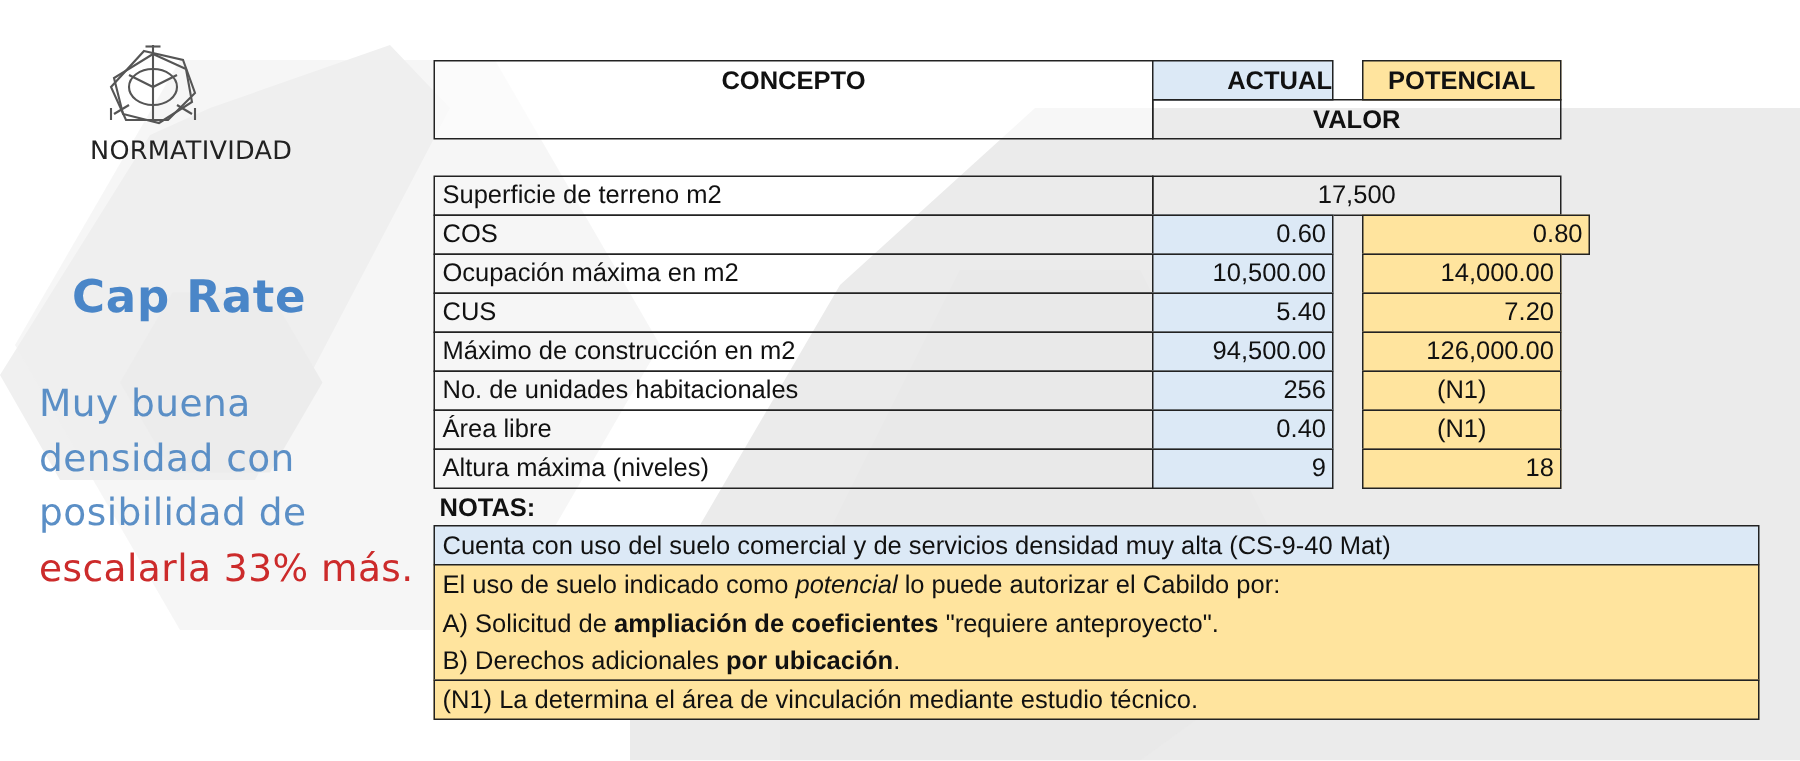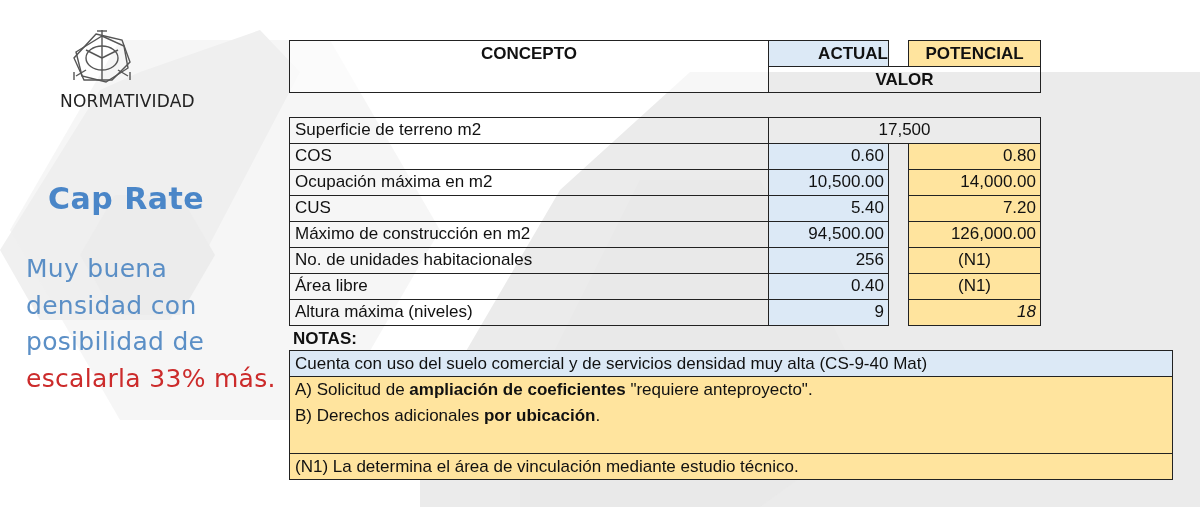--- a/index.html
+++ b/index.html
@@ -91,21 +91,21 @@
   <div class="cell hdr" style="left:908px; top:40px; width:133px; height:27px; background:#ffe49e; line-height:25px; padding:0; text-align:center;">POTENCIAL</div>
   <div class="cell hdr" style="left:768px; top:66px; width:273px; height:27px; background:transparent; line-height:25px; padding:0; text-align:center;">VALOR</div>
 </div>
 
 <div class="tbl">
   <div class="cell concept" style="left:289px; top:117px; width:480px; height:27px;">Superficie de terreno m2</div>
   <div class="cell center" style="left:768px; top:117px; width:273px; height:27px; background:transparent;">17,500</div>
 
   <div class="cell concept" style="left:289px; top:143px; width:480px; height:27px;">COS</div>
   <div class="cell actual" style="left:768px; top:143px; width:121px; height:27px;">0.60</div>
-  <div class="cell pot" style="left:908px; top:143px; width:133px; height:27px;">0.80</div>
+  <div class="cell pot" style="left:908px; top:143px; width:152px; height:27px;">0.80</div>
 
   <div class="cell concept" style="left:289px; top:169px; width:480px; height:27px;">Ocupación máxima en m2</div>
   <div class="cell actual" style="left:768px; top:169px; width:121px; height:27px;">10,500.00</div>
   <div class="cell pot" style="left:908px; top:169px; width:133px; height:27px;">14,000.00</div>
 
   <div class="cell concept" style="left:289px; top:195px; width:480px; height:27px;">CUS</div>
   <div class="cell actual" style="left:768px; top:195px; width:121px; height:27px;">5.40</div>
   <div class="cell pot" style="left:908px; top:195px; width:133px; height:27px;">7.20</div>
 
   <div class="cell concept" style="left:289px; top:221px; width:480px; height:27px;">Máximo de construcción en m2</div>
@@ -115,29 +115,30 @@
   <div class="cell concept" style="left:289px; top:247px; width:480px; height:27px;">No. de unidades habitacionales</div>
   <div class="cell actual" style="left:768px; top:247px; width:121px; height:27px;">256</div>
   <div class="cell pot center" style="left:908px; top:247px; width:133px; height:27px;">(N1)</div>
 
   <div class="cell concept" style="left:289px; top:273px; width:480px; height:27px;">Área libre</div>
   <div class="cell actual" style="left:768px; top:273px; width:121px; height:27px;text-align:right;">0.40</div>
   <div class="cell pot center" style="left:908px; top:273px; width:133px; height:27px;">(N1)</div>
 
   <div class="cell concept" style="left:289px; top:299px; width:480px; height:27px;">Altura máxima (niveles)</div>
   <div class="cell actual" style="left:768px; top:299px; width:121px; height:27px;">9</div>
-  <div class="cell pot" style="left:908px; top:299px; width:133px; height:27px;font-style:italic;">18</div>
+  <div class="cell pot" style="left:908px; top:299px; width:133px; height:27px;">18</div>
 </div>
 
 <div class="notes-title">NOTAS:</div>
 
 <div class="note-row" style="top:350px; height:27px; background:#dce9f6;">
   <div class="line">Cuenta con uso del suelo comercial y de servicios densidad muy alta (CS-9-40 Mat)</div>
 </div>
 
 <div class="note-row" style="top:376px; height:78px; background:#ffe49e;">
+  <div class="line"><span>El uso de suelo indicado como </span><i>potencial</i><span> lo puede autorizar el Cabildo por:</span></div>
   <div class="line"><span>A) Solicitud de </span><b>ampliación de coeficientes</b><span> "requiere anteproyecto".</span></div>
   <div class="line"><span>B) Derechos adicionales </span><b>por ubicación</b><span>.</span></div>
 </div>
 
 <div class="note-row" style="top:453px; height:27px; background:#ffe49e;">
   <div class="line">(N1) La determina el área de vinculación mediante estudio técnico.</div>
 </div>
 
 </body></html>

